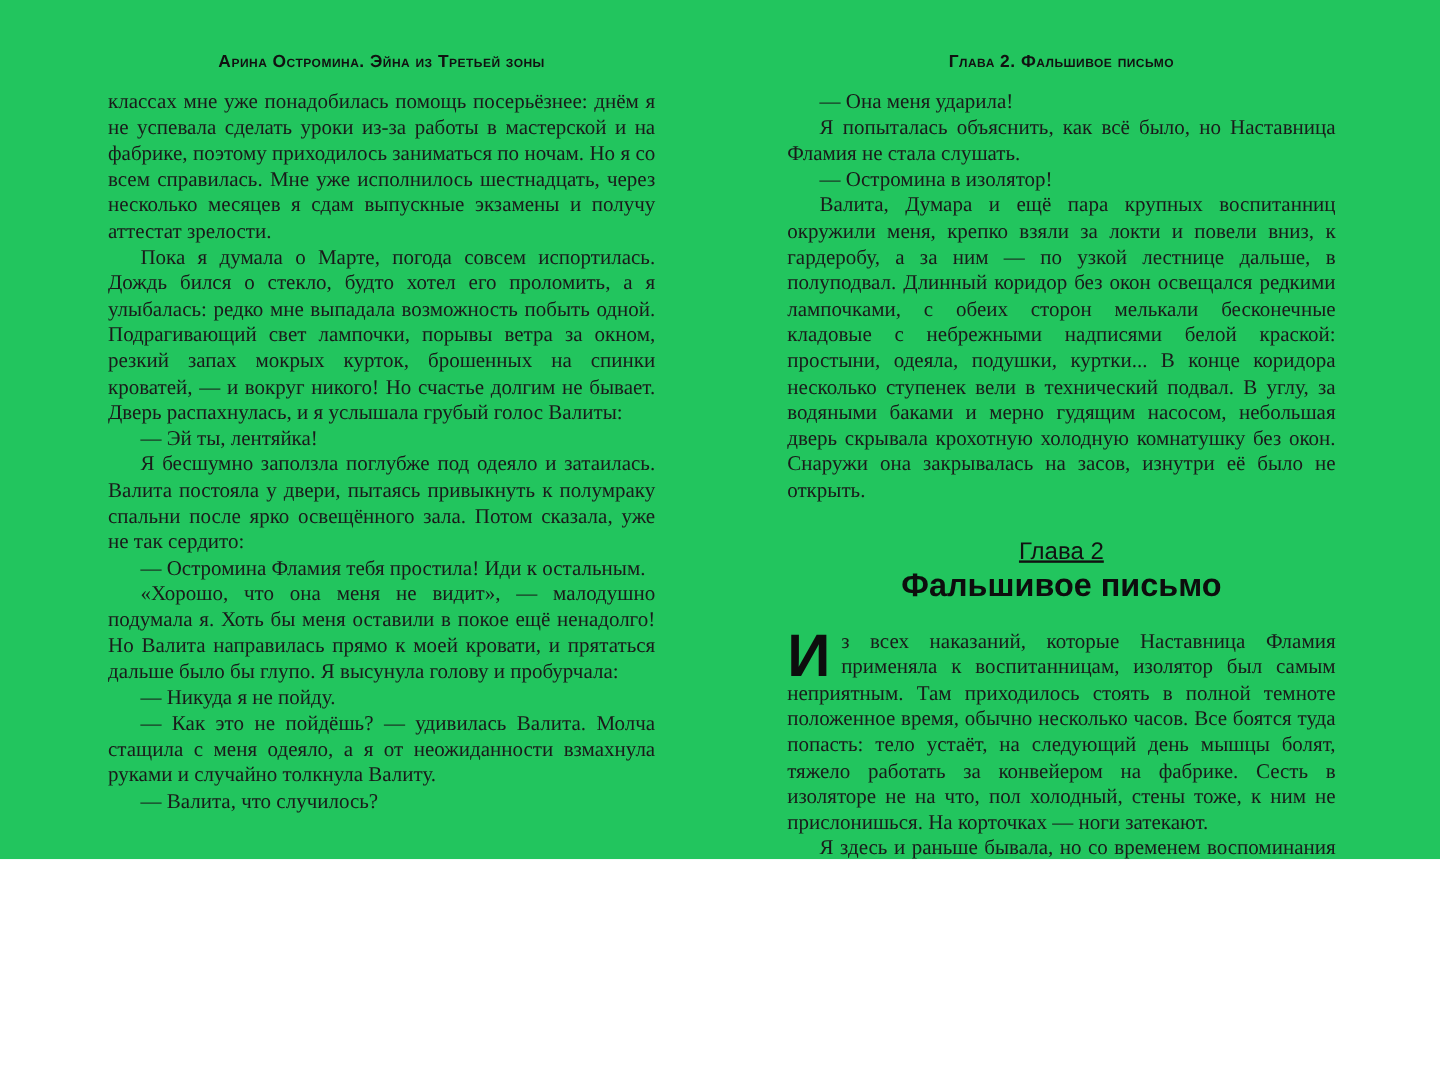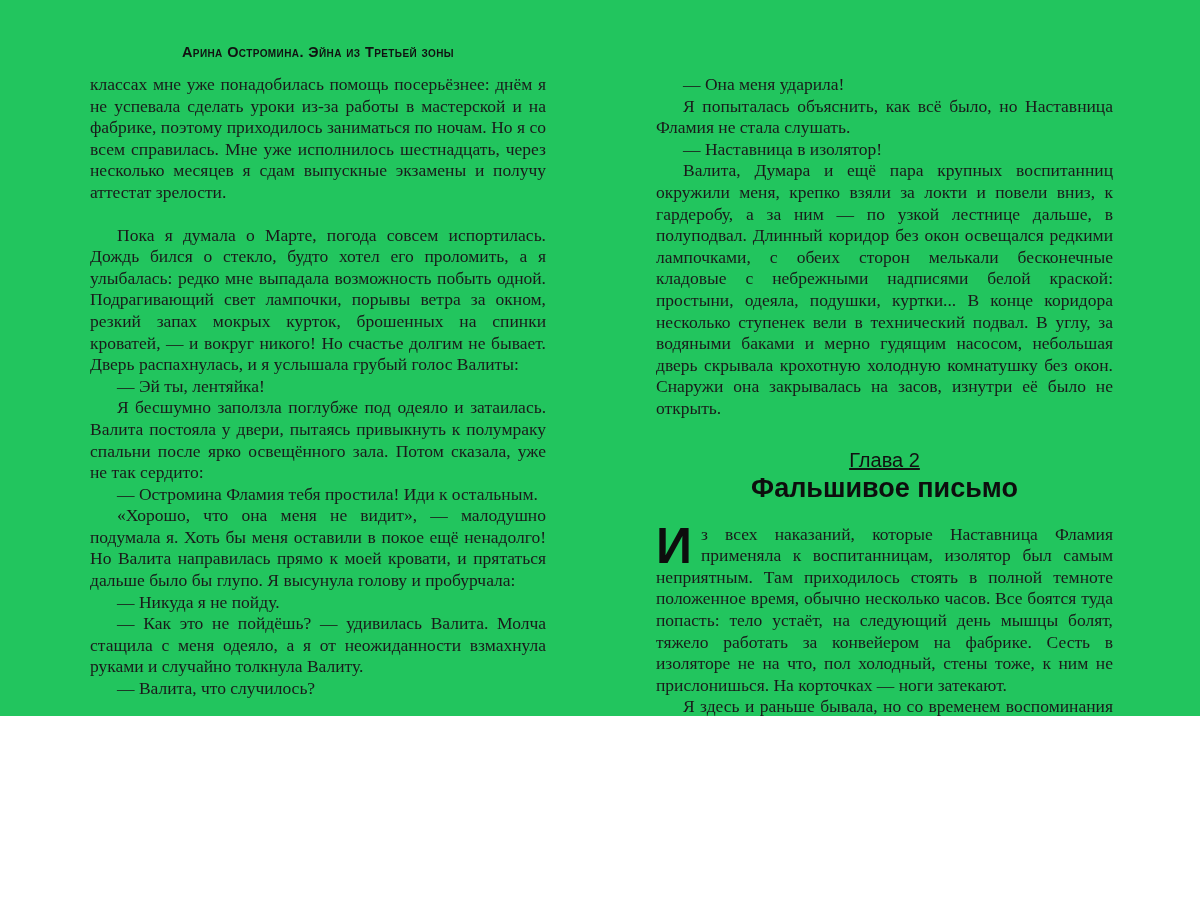--- a/index.html
+++ b/index.html
@@ -48,21 +48,21 @@
     font-size: 17.5px;
     line-height: 21.6px;
     text-align: justify;
   }
   .page-body p {
     margin: 0;
     padding: 0;
     text-indent: 27px;
   }
   .page-body p.noindent { text-indent: 0; }
-  .page-body p.gap-before { margin-top: 21px; }
+  .page-body p.gap-before { }
 
   .chapter-heading {
     margin-top: 30px;
     margin-bottom: 24px;
     text-align: center;
     font-family: "Liberation Sans", sans-serif;
     text-indent: 0;
   }
   .chapter-kicker {
     font-size: 20px;
@@ -116,24 +116,27 @@
       <p>— Остромина Фламия тебя простила! Иди к остальным.</p>
       <p>«Хорошо, что она меня не видит», — малодушно подумала я. Хоть бы меня оставили в покое ещё ненадолго! Но Валита направилась прямо к моей кровати, и прятаться дальше было бы глупо. Я высунула голову и пробурчала:</p>
       <p>— Никуда я не пойду.</p>
       <p>— Как это не пойдёшь? — удивилась Валита. Молча стащила с меня одеяло, а я от неожиданности взмахнула руками и случайно толкнула Валиту.</p>
       <p>— Валита, что случилось?</p>
     </div>
     <div class="page-number">10</div>
   </div>
 
   <div class="page page-right">
+    <div class="running-header">
+      <span>Глава 2. </span><span class="hdr-bold">Фальшивое письмо</span>
+    </div>
     <div class="page-body">
       <p>— Она меня ударила!</p>
       <p>Я попыталась объяснить, как всё было, но Наставница Фламия не стала слушать.</p>
-      <p>— Наставница в изолятор!</p>
+      <p>— Остромина в изолятор!</p>
       <p>Валита, Думара и ещё пара крупных воспитанниц окружили меня, крепко взяли за локти и повели вниз, к гардеробу, а за ним — по узкой лестнице дальше, в полуподвал. Длинный коридор без окон освещался редкими лампочками, с обеих сторон мелькали бесконечные кладовые с небрежными надписями белой краской: простыни, одеяла, подушки, куртки... В конце коридора несколько ступенек вели в технический подвал. В углу, за водяными баками и мерно гудящим насосом, небольшая дверь скрывала крохотную холодную комнатушку без окон. Снаружи она закрывалась на засов, изнутри её было не открыть.</p>
 
       <div class="chapter-heading">
         <div class="chapter-kicker">Глава 2</div>
         <div class="chapter-title">Фальшивое письмо</div>
       </div>
 
       <p class="noindent"><span class="dropcap">И</span><span>з всех наказаний, которые Наставница Фламия применяла к воспитанницам, изолятор был самым неприятным. Там приходилось стоять в полной темноте положенное время, обычно несколько часов. Все боятся туда попасть: тело устаёт, на следующий день мышцы болят, тяжело работать за конвейером на фабрике. Сесть в изоляторе не на что, пол холодный, стены тоже, к ним не прислонишься. На корточках — ноги затекают.</span></p>
       <p>Я здесь и раньше бывала, но со временем воспоминания вытеснялись, смягчались, и каждый раз я воспринимала всё как впервые. Сначала я попробовала открывать и закрывать глаза — никакой разницы.</p>
     </div>

